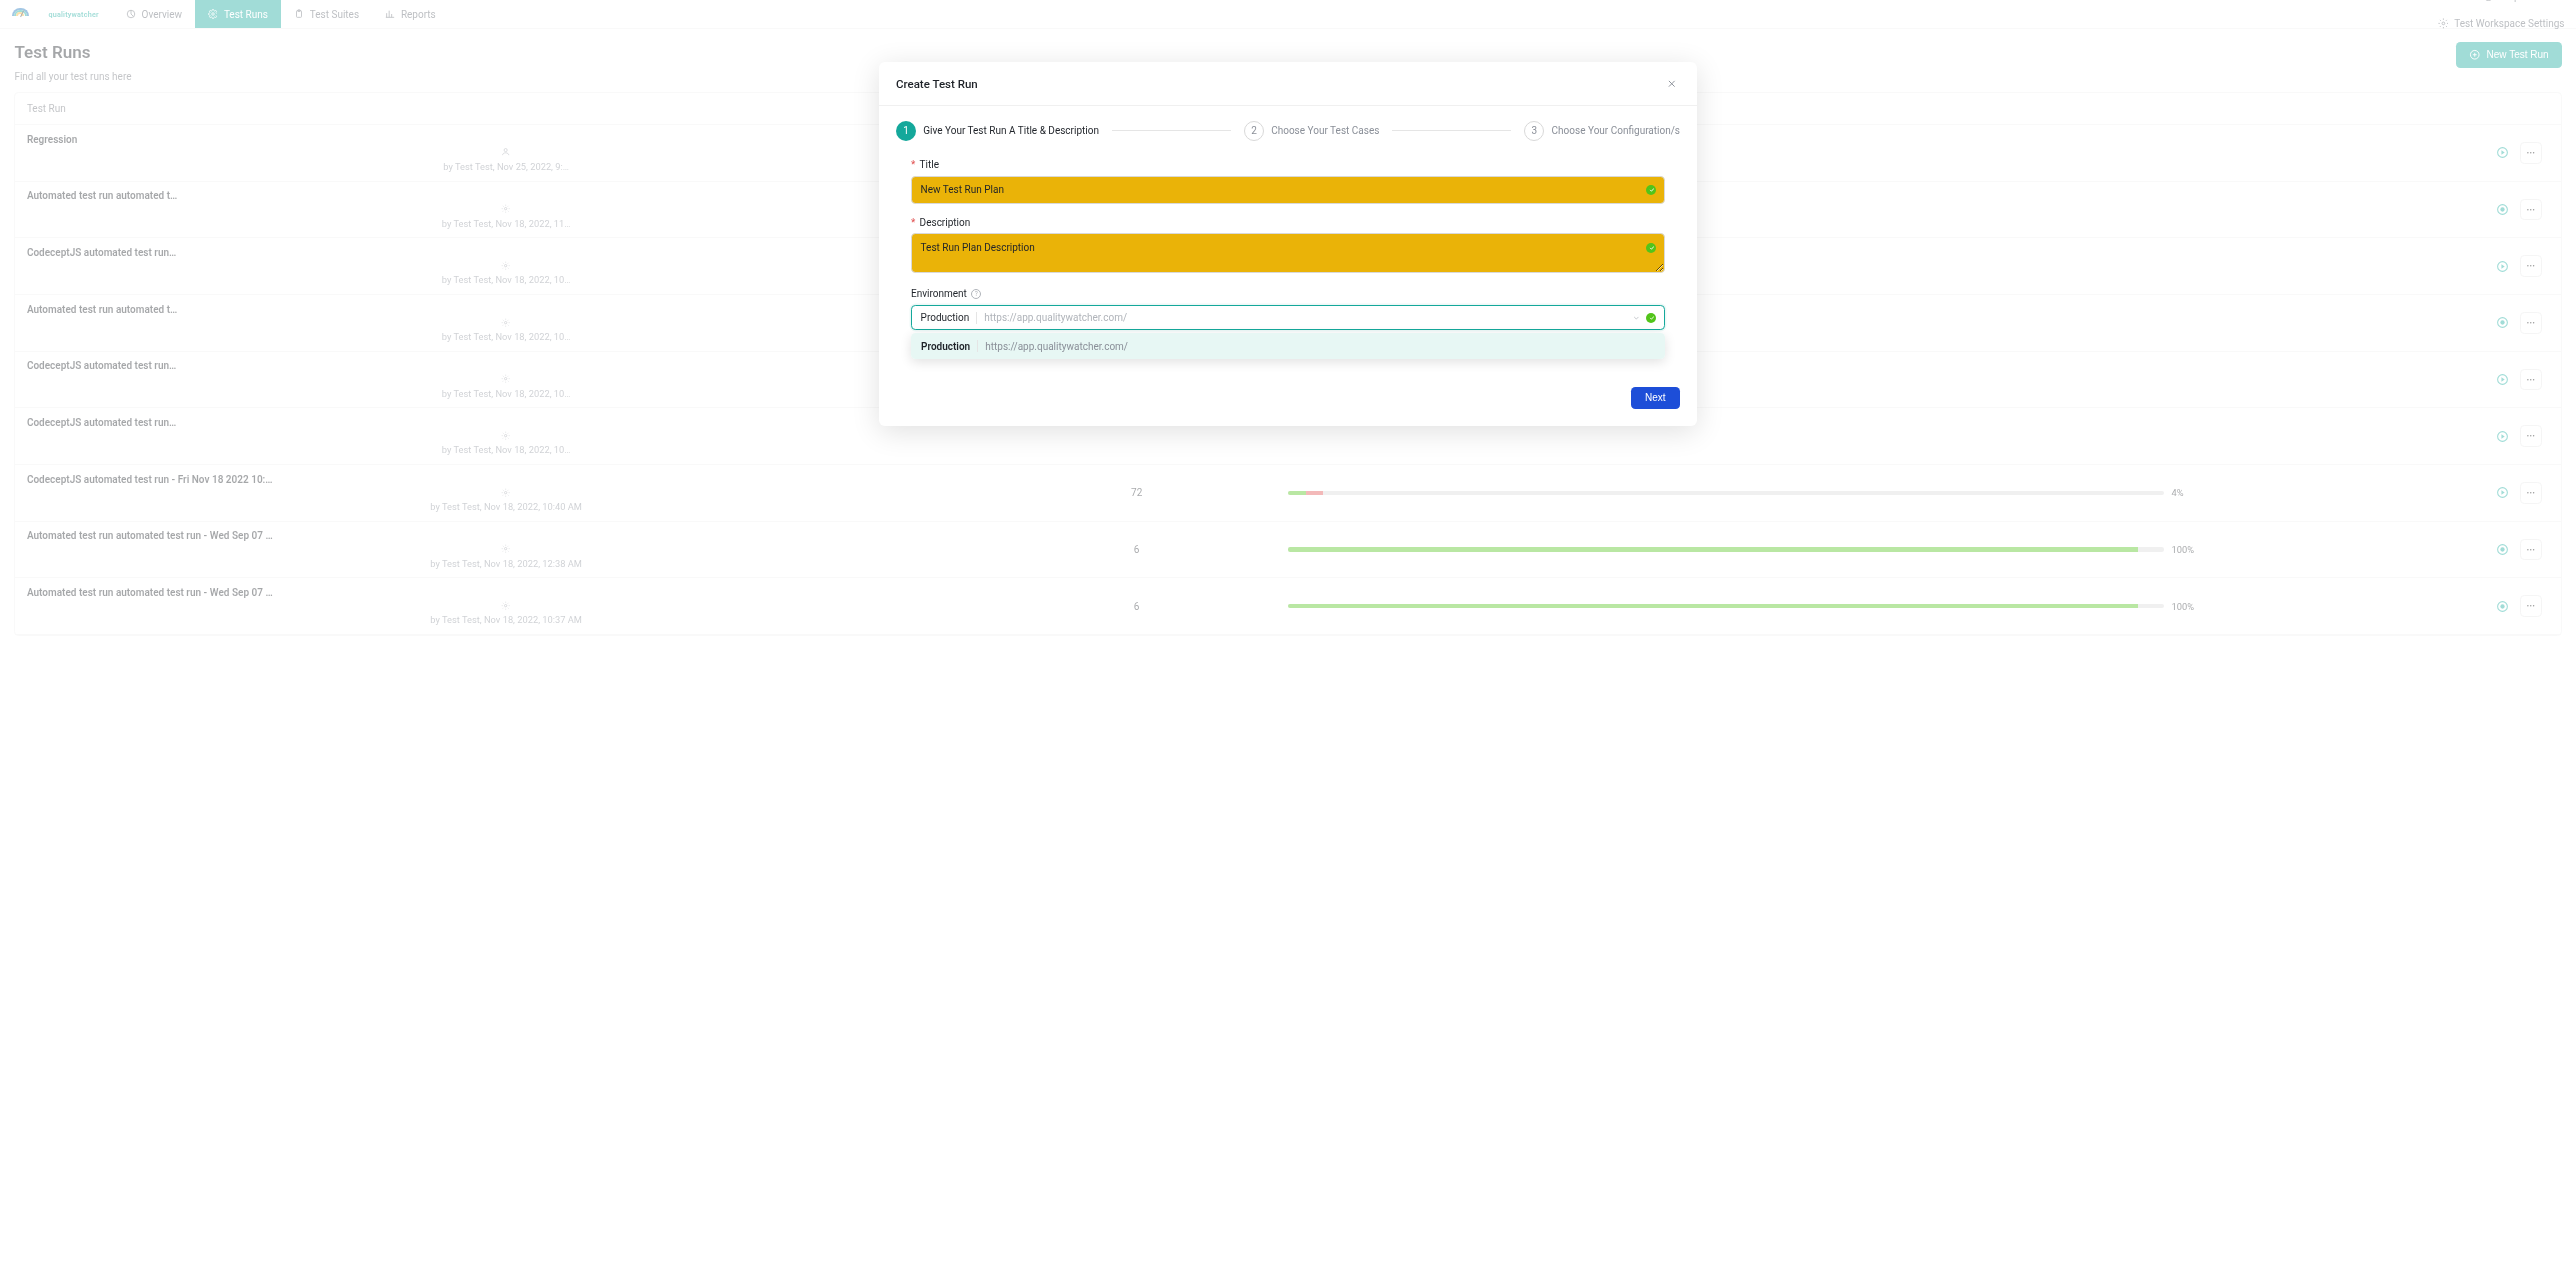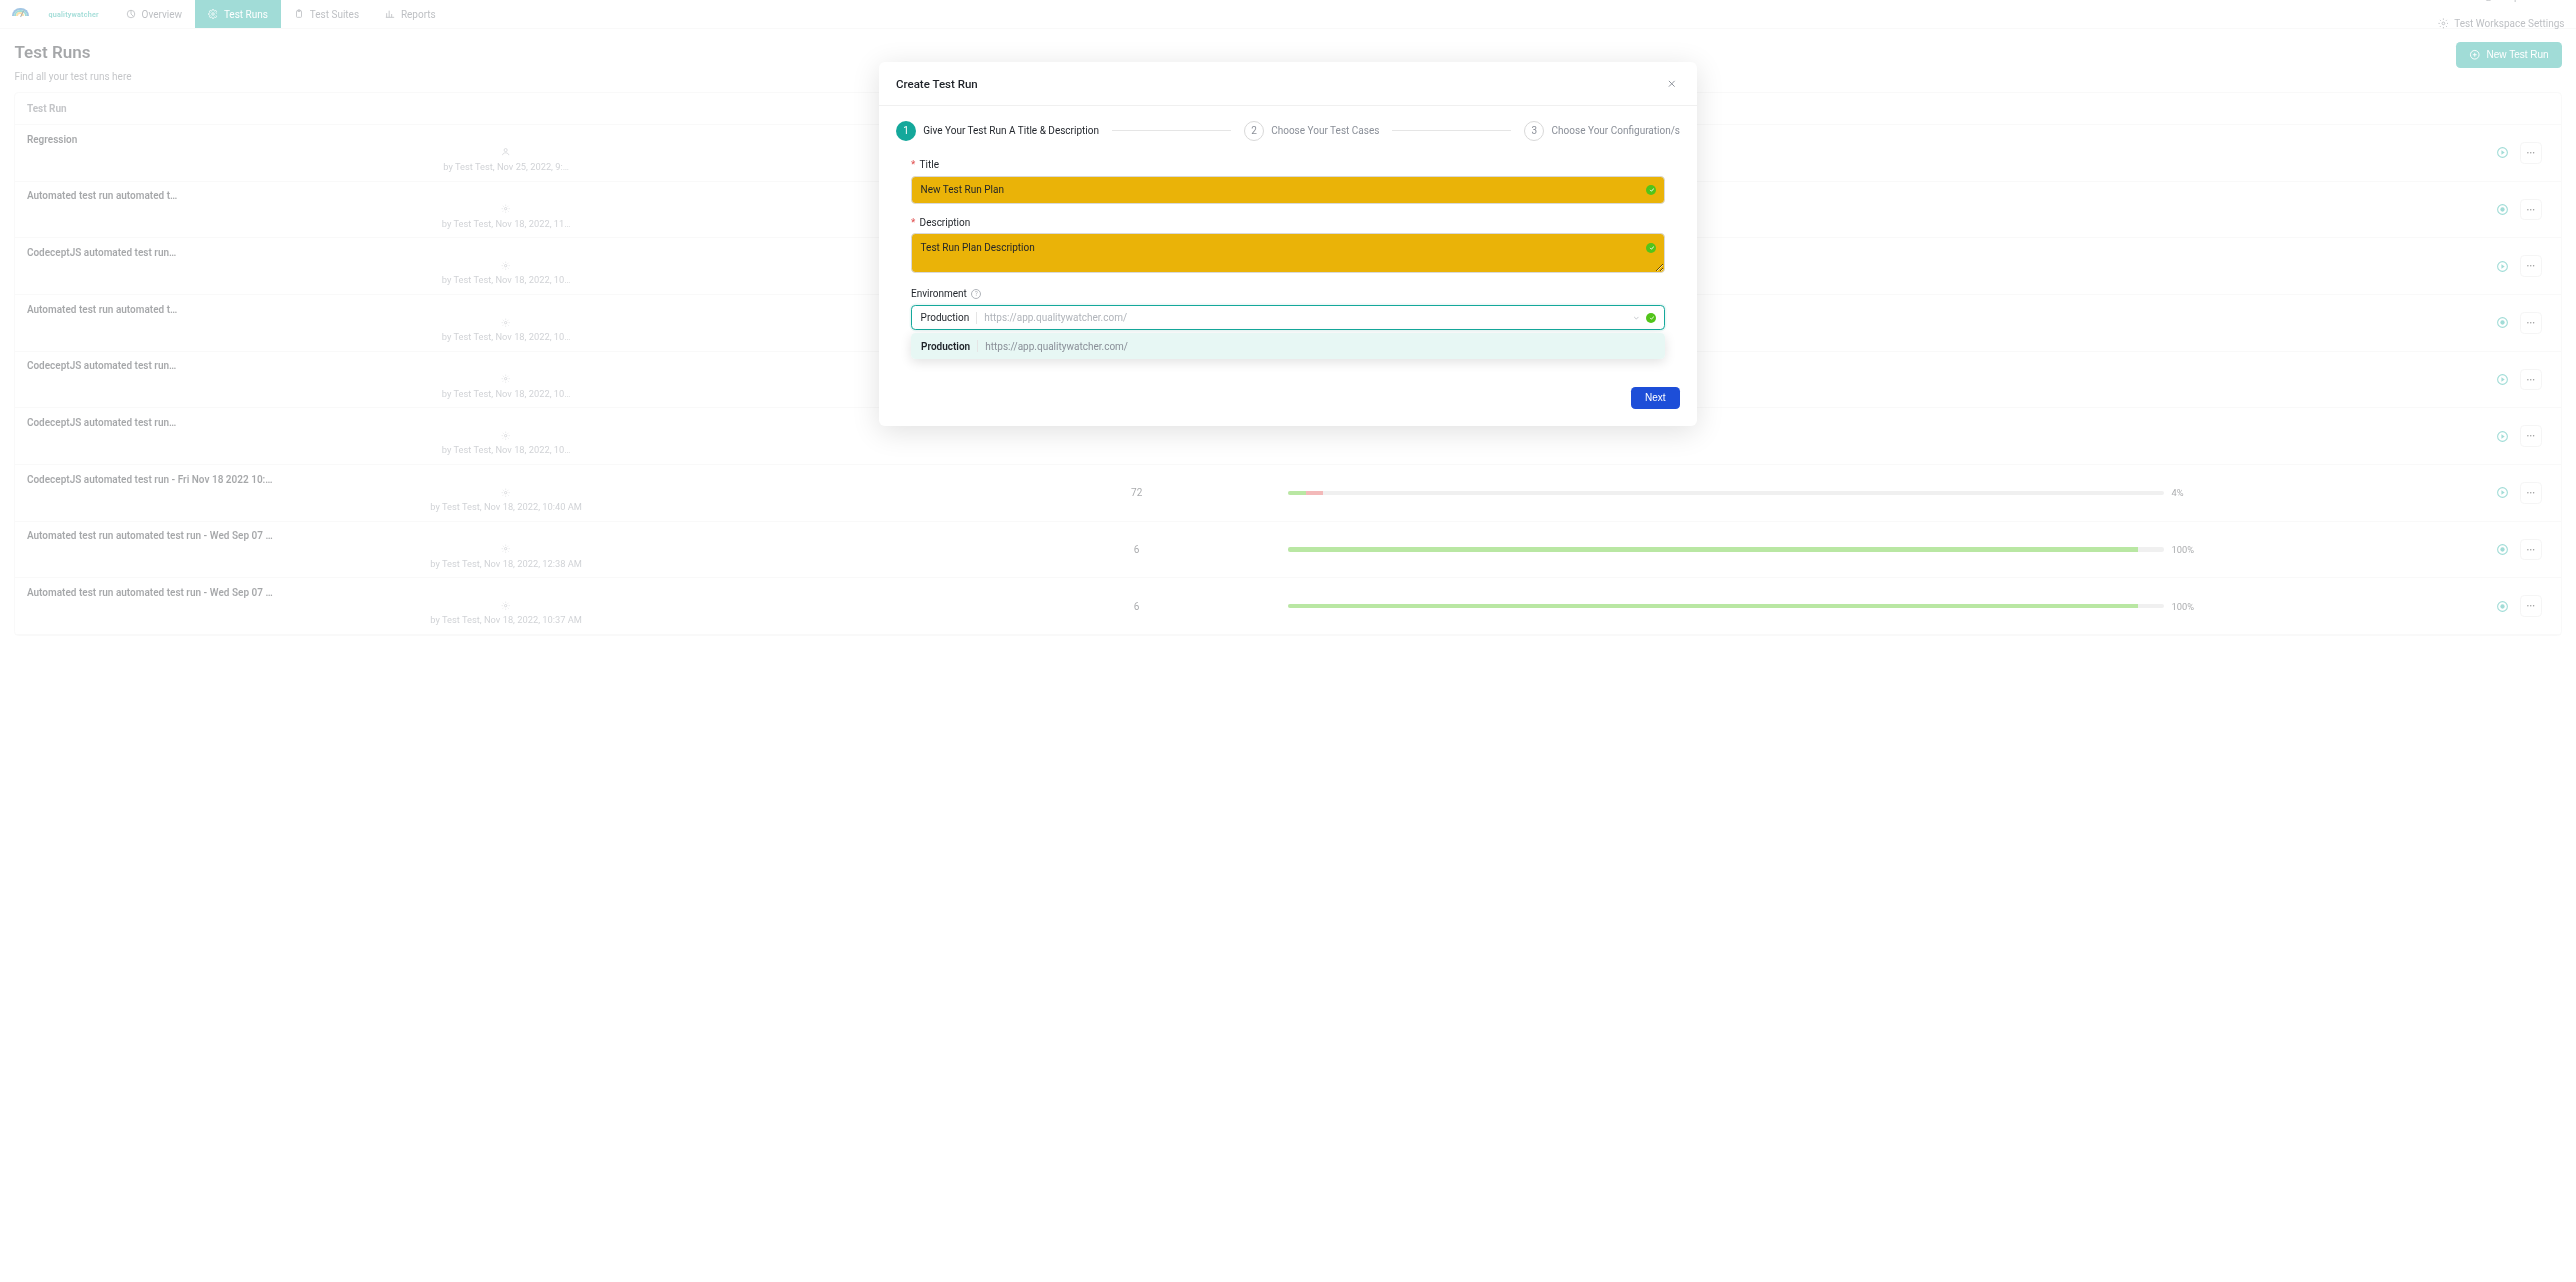--- a/index.html
+++ b/index.html
@@ -24,21 +24,21 @@
 .avatar { width: 20px; height: 20px; border-radius: 50%; background: #d9d9d9; display: flex; align-items: center; justify-content: center; font-size: 9.3px; color: #555; }
 
 
 .page-header { padding: 13px 14.4px 10px; display: flex; justify-content: space-between; align-items: flex-start; }
 .page-title { font-size: 17px; font-weight: 600; color: #1f2329; }
 .page-subtitle { font-size: 10px; color: #6b6f76; margin-top: 9px; }
 .btn-primary { background: #14a89b; color: #fff; border: none; border-radius: 4.3px; padding: 7.2px 13px; font-size: 10px; display: flex; align-items: center; gap: 5.8px; cursor: pointer; }
 
 
 .table-wrap { margin: 0 14.4px; border: 0.7px solid #f0f0f0; border-radius: 4.3px; background: #fff; }
-.table-header-row { display: flex; padding: 10px 11.5px; color: #6b6f76; font-weight: 700; border-bottom: 0.7px solid #f0f0f0; }
+.table-header-row { display: flex; padding: 10px 11.5px; color: #6b6f76; font-weight: 400; border-bottom: 0.7px solid #f0f0f0; }
 .col-name { flex: 0 0 38%; }
 .col-count { flex: 0 0 12%; text-align: center; }
 .col-progress { flex: 0 0 36%; }
 .col-actions { flex: 0 0 14%; display: flex; justify-content: flex-end; gap: 7.2px; padding-right: 7.2px; }
 .table-row { display: flex; align-items: center; padding: 8.6px 11.5px; border-bottom: 0.7px solid #f0f0f0; }
 .run-title { font-weight: 600; color: #1f2329; font-size: 10px; white-space: nowrap; overflow: hidden; text-overflow: ellipsis; }
 .run-meta { display: flex; align-items: center; gap: 4.3px; color: #8a8f98; font-size: 9.3px; margin-top: 2.9px; flex-direction: column; }
 .meta-ico { width: 9.3px; height: 9.3px; }
 .count { color: #1f2329; font-size: 10px; }
 .progress-wrap { display: flex; align-items: center; gap: 7.2px; }

